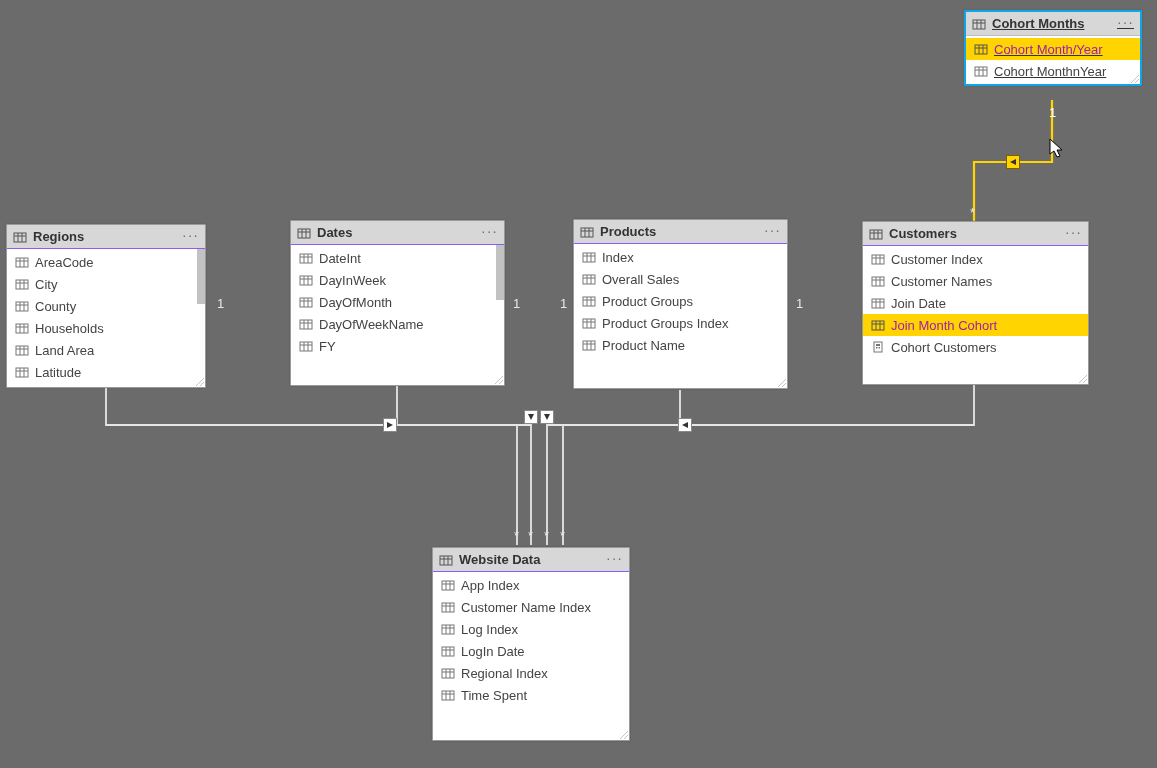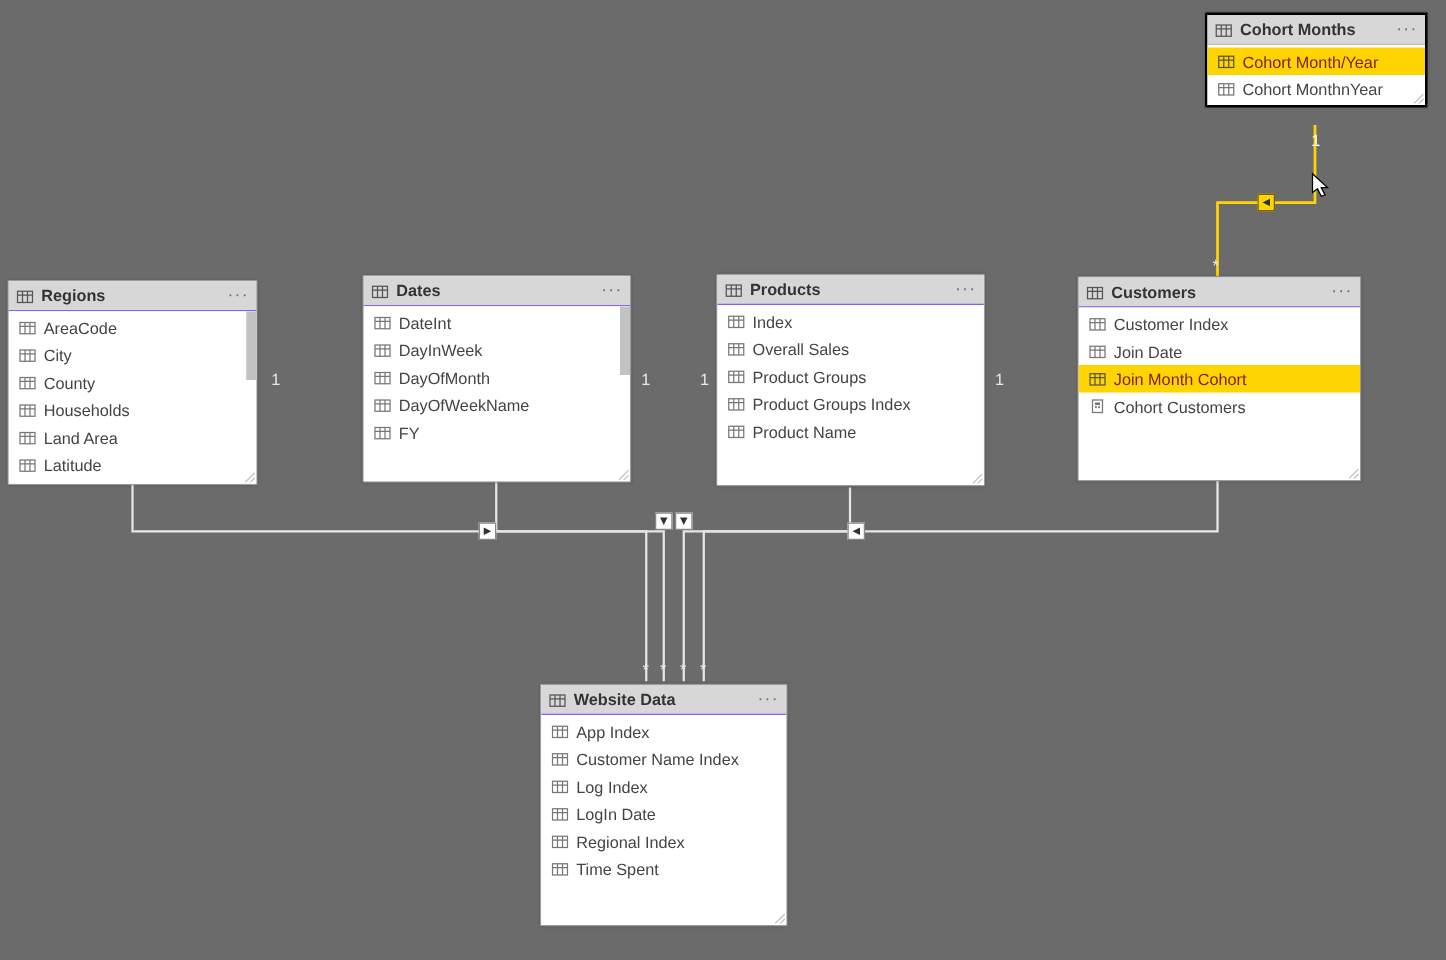--- a/index.html
+++ b/index.html
@@ -30,21 +30,22 @@
   
   .card {
     position: absolute;
     background: #ffffff;
     border: 1px solid #9a9a9a;
     border-radius: 1px;
     box-sizing: border-box;
     box-shadow: 0 0 2px rgba(0,0,0,0.2);
   }
   .card.selected {
-    border: 2px solid #000000;
+    border: 2px solid #0ea5e9;
+    text-decoration: underline;
   }
   .card-header {
     background: #d7d7d7;
     height: 24px;
     display: flex;
     align-items: center;
     padding: 0 6px;
     border-bottom: 1px solid #8b5cf6;
     box-sizing: border-box;
   }
@@ -92,21 +93,21 @@
     width: 14px; height: 14px;
     margin-right: 6px;
     display: inline-flex;
     flex: 0 0 14px;
   }
   .field .flabel {
     white-space: nowrap;
   }
   .field.highlight {
     background: #ffd400;
-    color: #7f1d1d;
+    color: #a21caf;
   }
   .vscroll {
     position: absolute;
     right: 0;
     top: 0;
     width: 8px;
     height: 55px;
     background: #c2c2c2;
     border-radius: 0;
   }
@@ -551,20 +552,31 @@
           </div>
       <div class="field">
             <span class="ficon">
               <svg width="14" height="14">
                 <rect x="1" y="3" width="12" height="9" fill="none" stroke="#777"></rect>
                 <line x1="1" y1="6" x2="13" y2="6" stroke="#777"></line>
                 <line x1="5" y1="3" x2="5" y2="12" stroke="#777"></line>
                 <line x1="9" y1="3" x2="9" y2="12" stroke="#777"></line>
               </svg>
             </span>
+            <span class="flabel">Customer Names</span>
+          </div>
+      <div class="field">
+            <span class="ficon">
+              <svg width="14" height="14">
+                <rect x="1" y="3" width="12" height="9" fill="none" stroke="#777"></rect>
+                <line x1="1" y1="6" x2="13" y2="6" stroke="#777"></line>
+                <line x1="5" y1="3" x2="5" y2="12" stroke="#777"></line>
+                <line x1="9" y1="3" x2="9" y2="12" stroke="#777"></line>
+              </svg>
+            </span>
             <span class="flabel">Join Date</span>
           </div>
       <div class="field highlight">
             <span class="ficon">
               <svg width="14" height="14">
                 <rect x="1" y="3" width="12" height="9" fill="none" stroke="#555"></rect>
                 <line x1="1" y1="6" x2="13" y2="6" stroke="#555"></line>
                 <line x1="5" y1="3" x2="5" y2="12" stroke="#555"></line>
                 <line x1="9" y1="3" x2="9" y2="12" stroke="#555"></line>
               </svg>

